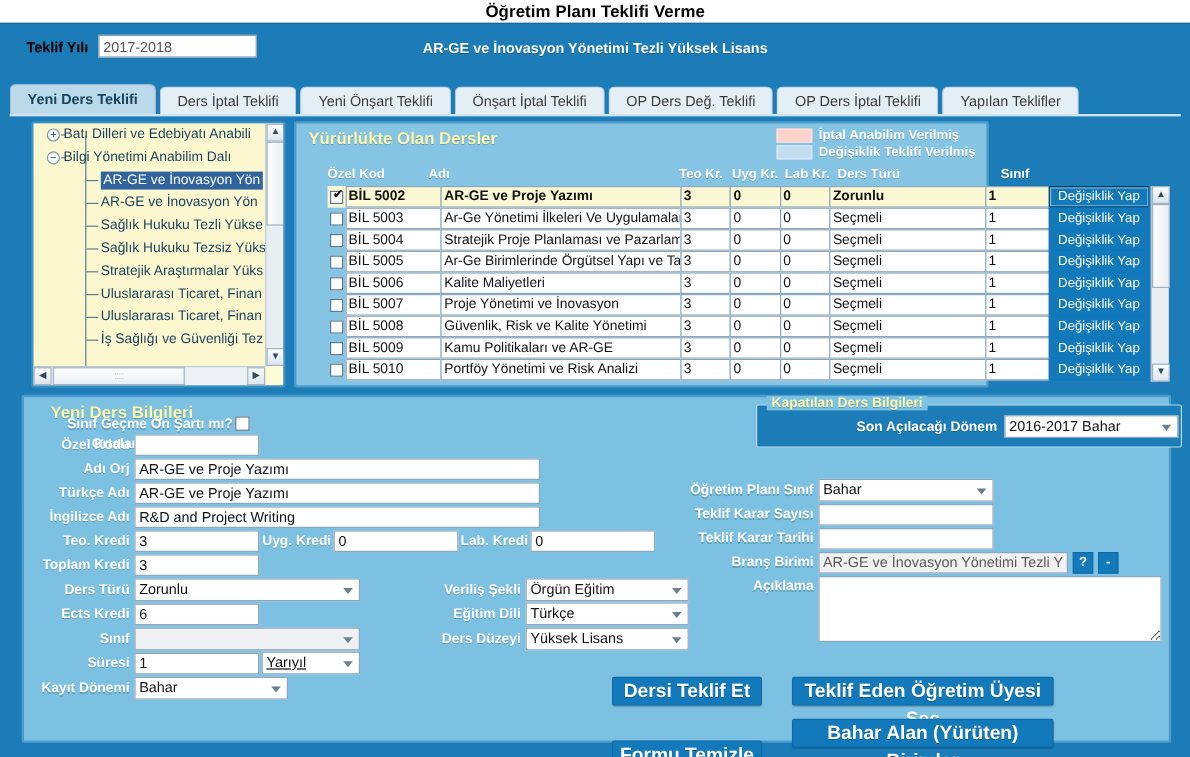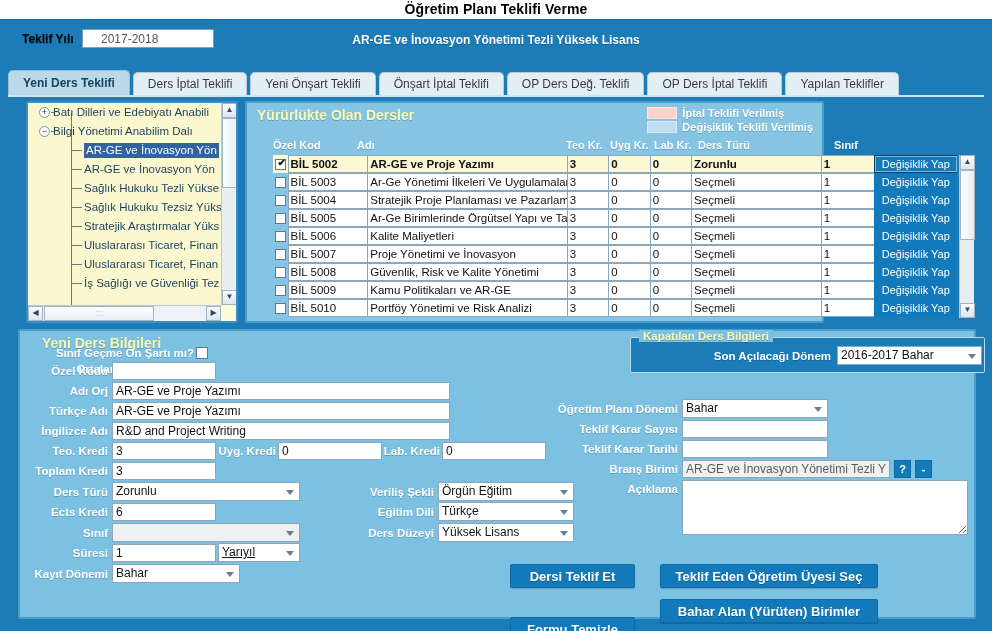--- a/index.html
+++ b/index.html
@@ -43,21 +43,21 @@
     position:absolute; left:22px; top:12px;
     color:#000000; font-weight:bold; font-size:12px;
     text-shadow:0 1px 0 rgba(0,0,0,.25);
   }
   .inp-teklif {
     position:absolute; left:82px; top:9px;
     width:132px; height:19px;
     background:#ffffff;
     border:1px solid #7f9db9;
     color:#555; font-size:12px;
-    padding:1px 18px;
+    padding:1px 3px;
     font-family:"Liberation Sans", sans-serif;
   }
   .program-name {
     position:absolute; left:0; right:0; top:13px;
     text-align:center;
     color:#ffffff; font-weight:bold; font-size:12px;
     text-shadow:0 1px 0 rgba(0,0,0,.25);
   }
 
   
@@ -414,21 +414,21 @@
     font-weight:bold;
     text-align:center;
     line-height:16px;
     cursor:pointer;
   }
 
   .bigbtn {
     position:absolute;
     background:#1279bb;
     color:#ffffff;
-    font-size:13px;
+    font-size:16px;
     font-weight:bold;
     text-align:center;
     border:1px solid #0f6ba6;
     border-radius:2px;
     cursor:pointer;
     text-shadow:0 1px 0 rgba(0,0,0,.25);
     box-shadow:0 1px 1px rgba(0,0,0,.2);
   }
 </style>
 </head>
@@ -528,21 +528,21 @@
           <div class="arrow right">▶</div>
         </div>
       </div>
 
       <div class="grid-panel">
         <div class="grid-title">Yürürlükte Olan Dersler</div>
 
         <div class="legend">
           <div class="legend-row">
             <span class="legend-sw" style="background:#ffd2cc;"></span>
-            <span class="legend-txt">İptal Teklifi Verilmiş</span>
+            <span class="legend-txt">İptal Anabilim Verilmiş</span>
           </div>
           <div class="legend-row">
             <span class="legend-sw" style="background:#c4dcf0;"></span>
             <span class="legend-txt">Değişiklik Teklifi Verilmiş</span>
           </div>
         </div>
 
         <div class="grid-head">
           <span style="left:18px;">Özel Kod</span>
           <span style="left:102px;">Adı</span>
@@ -765,21 +765,21 @@
       <span class="flabel" style="left:318px;top:175px;width:96px;">Eğitim Dili</span>
       <div class="fsel" style="left:418px;top:171px;width:136px;">
         <span>Türkçe</span>
       </div>
 
       <span class="flabel" style="left:318px;top:196px;width:96px;">Ders Düzeyi</span>
       <div class="fsel" style="left:418px;top:192px;width:136px;">
         <span>Yüksek Lisans</span>
       </div>
 
-      <span class="flabel" style="left:486px;top:72px;width:172px;">Öğretim Planı Dönemi</span>
+      <span class="flabel" style="left:486px;top:72px;width:172px;">Öğretim Planı Sınıf</span>
       <div class="fsel" style="left:662px;top:68px;width:146px;">
         <span>Bahar</span>
       </div>
 
       <span class="flabel" style="left:486px;top:92px;width:172px;">Teklif Karar Sayısı</span>
       <input class="fin" style="left: 662px; top: 89px; width: 146px;" value="">
 
       <span class="flabel" style="left:486px;top:112px;width:172px;">Teklif Karar Tarihi</span>
       <input class="fin" style="left: 662px; top: 109px; width: 146px;" value="">
 

